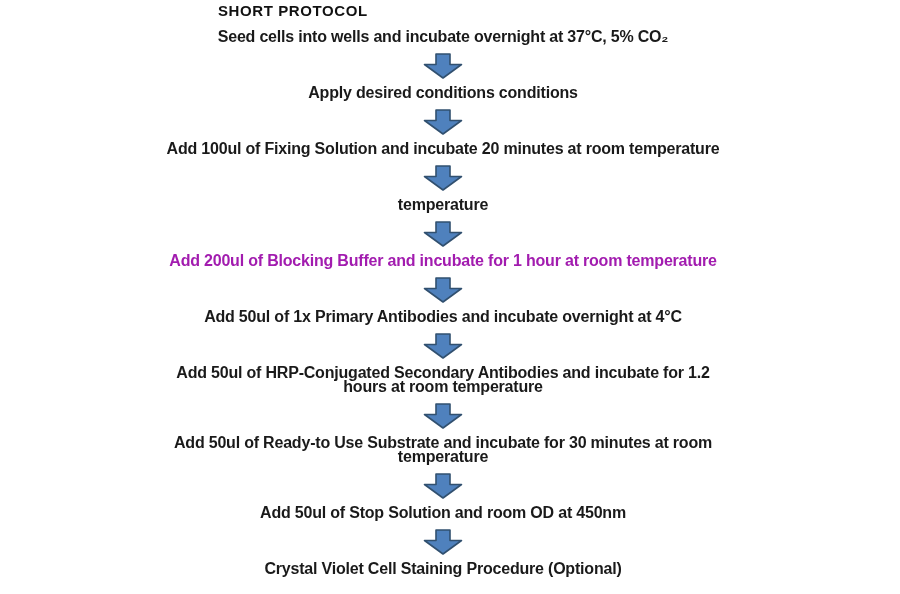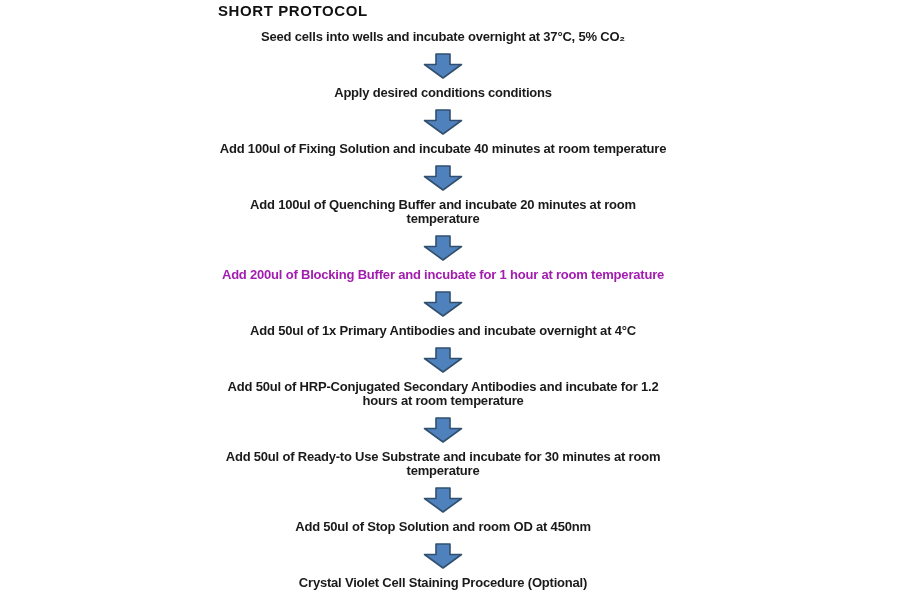--- a/index.html
+++ b/index.html
@@ -31,21 +31,21 @@
     position: absolute;
     left: 185px;
     top: 30px;
     width: 516px;
     display: flex;
     flex-direction: column;
     align-items: center;
   }
   .step {
     text-align: center;
-    font-size: 13px;
+    font-size: 16px;
     font-weight: bold;
     line-height: 14px;
     letter-spacing: -0.2px;
     color: #1a1a1a;
     white-space: nowrap;
   }
   .step-line { white-space: nowrap; }
   .arrow {
     margin: 9px 0 7px 0;
     height: 26px;
@@ -75,29 +75,28 @@
   </div>
 <div class="step" style="color: rgb(26, 26, 26);">
         <div class="step-line">Apply desired conditions conditions</div>
       </div>
   <div class="arrow">
     <svg width="40" height="26" viewBox="0 0 40 26" aria-hidden="true">
       <path class="arrow-path" d="M13 1 H27 V11.5 H38.5 L20 25 L1.5 11.5 H13 Z" fill="#4F81BD" stroke="#31506F"></path>
     </svg>
   </div>
 <div class="step" style="color: rgb(26, 26, 26);">
-        <div class="step-line">Add 100ul of Fixing Solution and incubate 40 minutes at room temperature</div>
+        <div class="step-line">Add 100ul of Fixing Solution and incubate 20 minutes at room temperature</div>
       </div>
   <div class="arrow">
     <svg width="40" height="26" viewBox="0 0 40 26" aria-hidden="true">
       <path class="arrow-path" d="M13 1 H27 V11.5 H38.5 L20 25 L1.5 11.5 H13 Z" fill="#4F81BD" stroke="#31506F"></path>
     </svg>
   </div>
 <div class="step" style="color: rgb(26, 26, 26);">
-        <div class="step-line">Add 100ul of Quenching Buffer and incubate 20 minutes at room</div>
         <div class="step-line">temperature</div>
       </div>
   <div class="arrow">
     <svg width="40" height="26" viewBox="0 0 40 26" aria-hidden="true">
       <path class="arrow-path" d="M13 1 H27 V11.5 H38.5 L20 25 L1.5 11.5 H13 Z" fill="#4F81BD" stroke="#31506F"></path>
     </svg>
   </div>
 <div class="step" style="color: #a21caf;">
         <div class="step-line">Add 200ul of Blocking Buffer and incubate for 1 hour at room temperature</div>
       </div>

